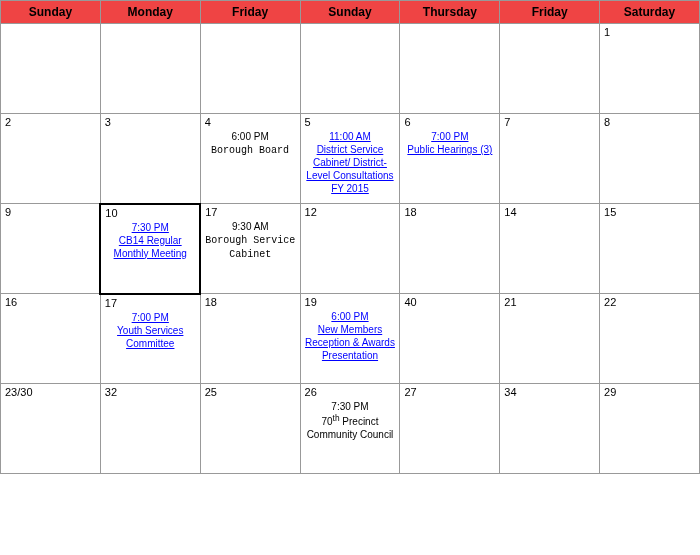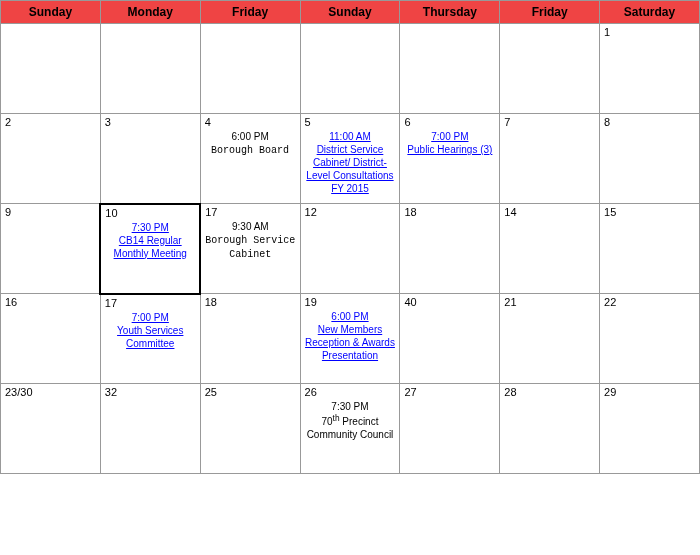--- a/index.html
+++ b/index.html
@@ -128,20 +128,20 @@
           <span class="day-num">25</span>
         </td>
         <td>
           <span class="day-num">26</span>
           <div class="event"><span class="event-time">7:30 PM</span><br><span>70<sup>th</sup> Precinct Community Council</span></div>
         </td>
         <td>
           <span class="day-num">27</span>
         </td>
         <td>
-          <span class="day-num">28</span>
+          <span class="day-num">34</span>
         </td>
         <td>
           <span class="day-num">29</span>
         </td>
       </tr>
     </tbody>
 </table>
 
 </body></html>

